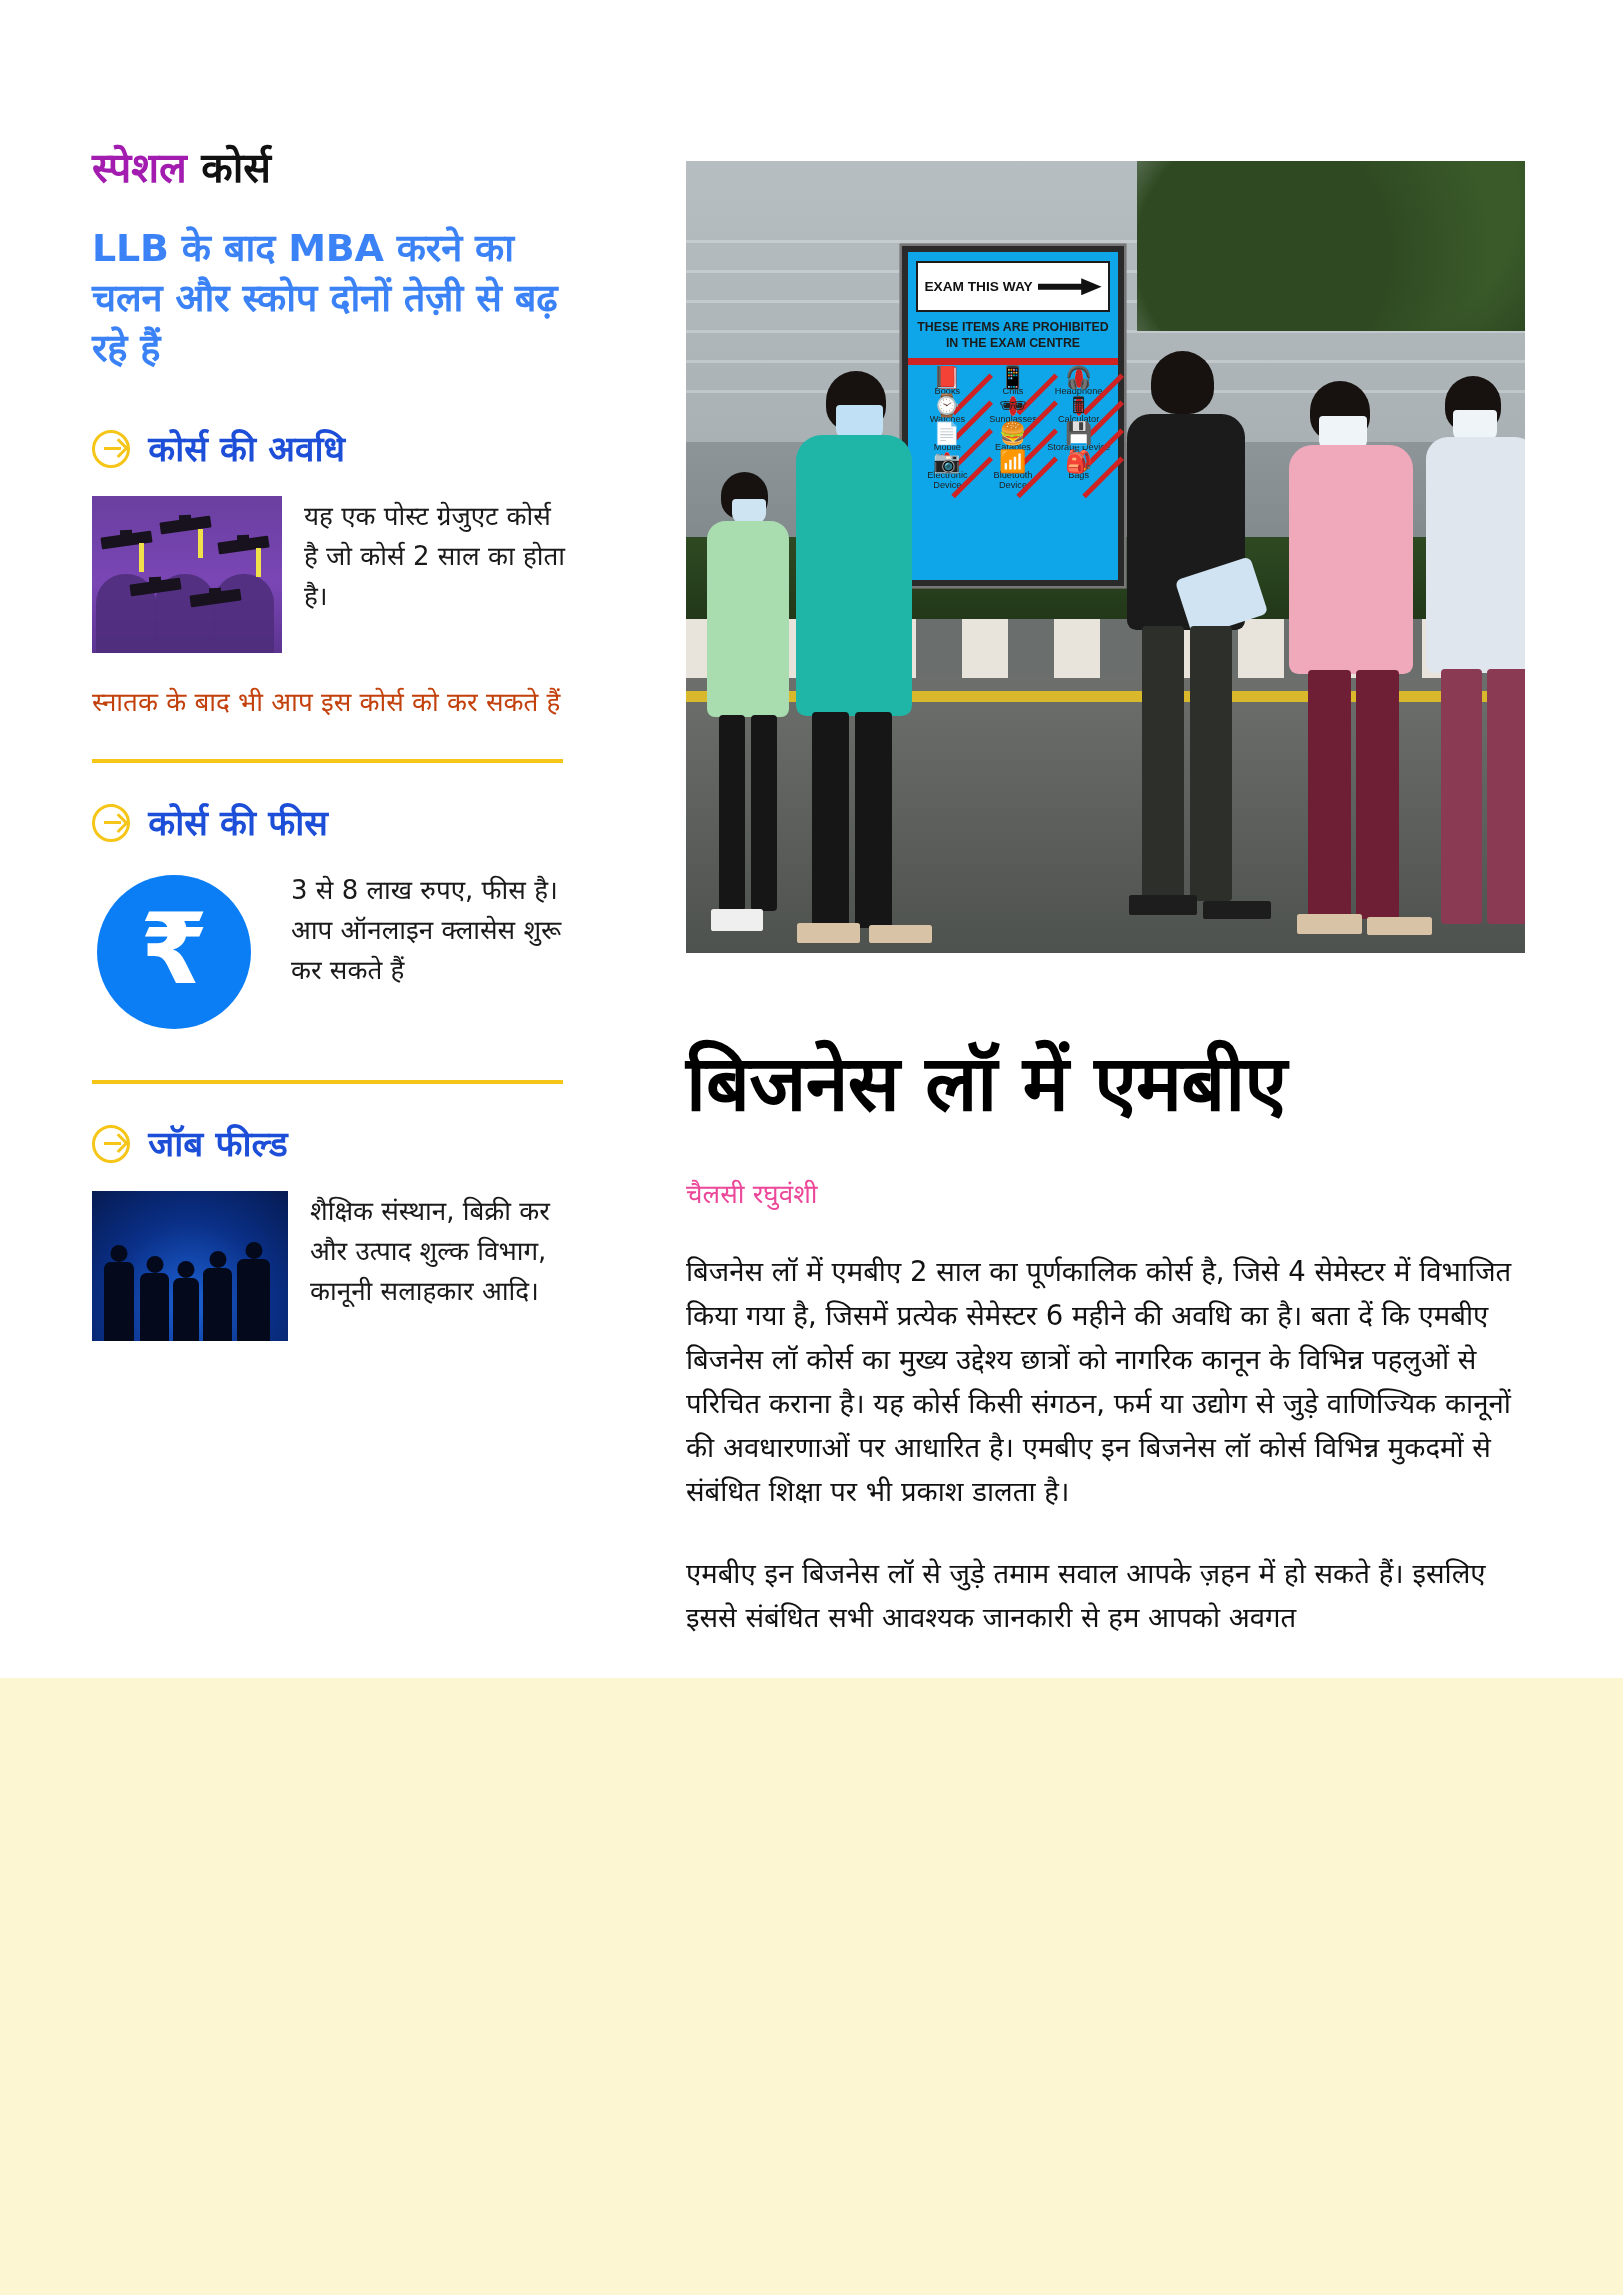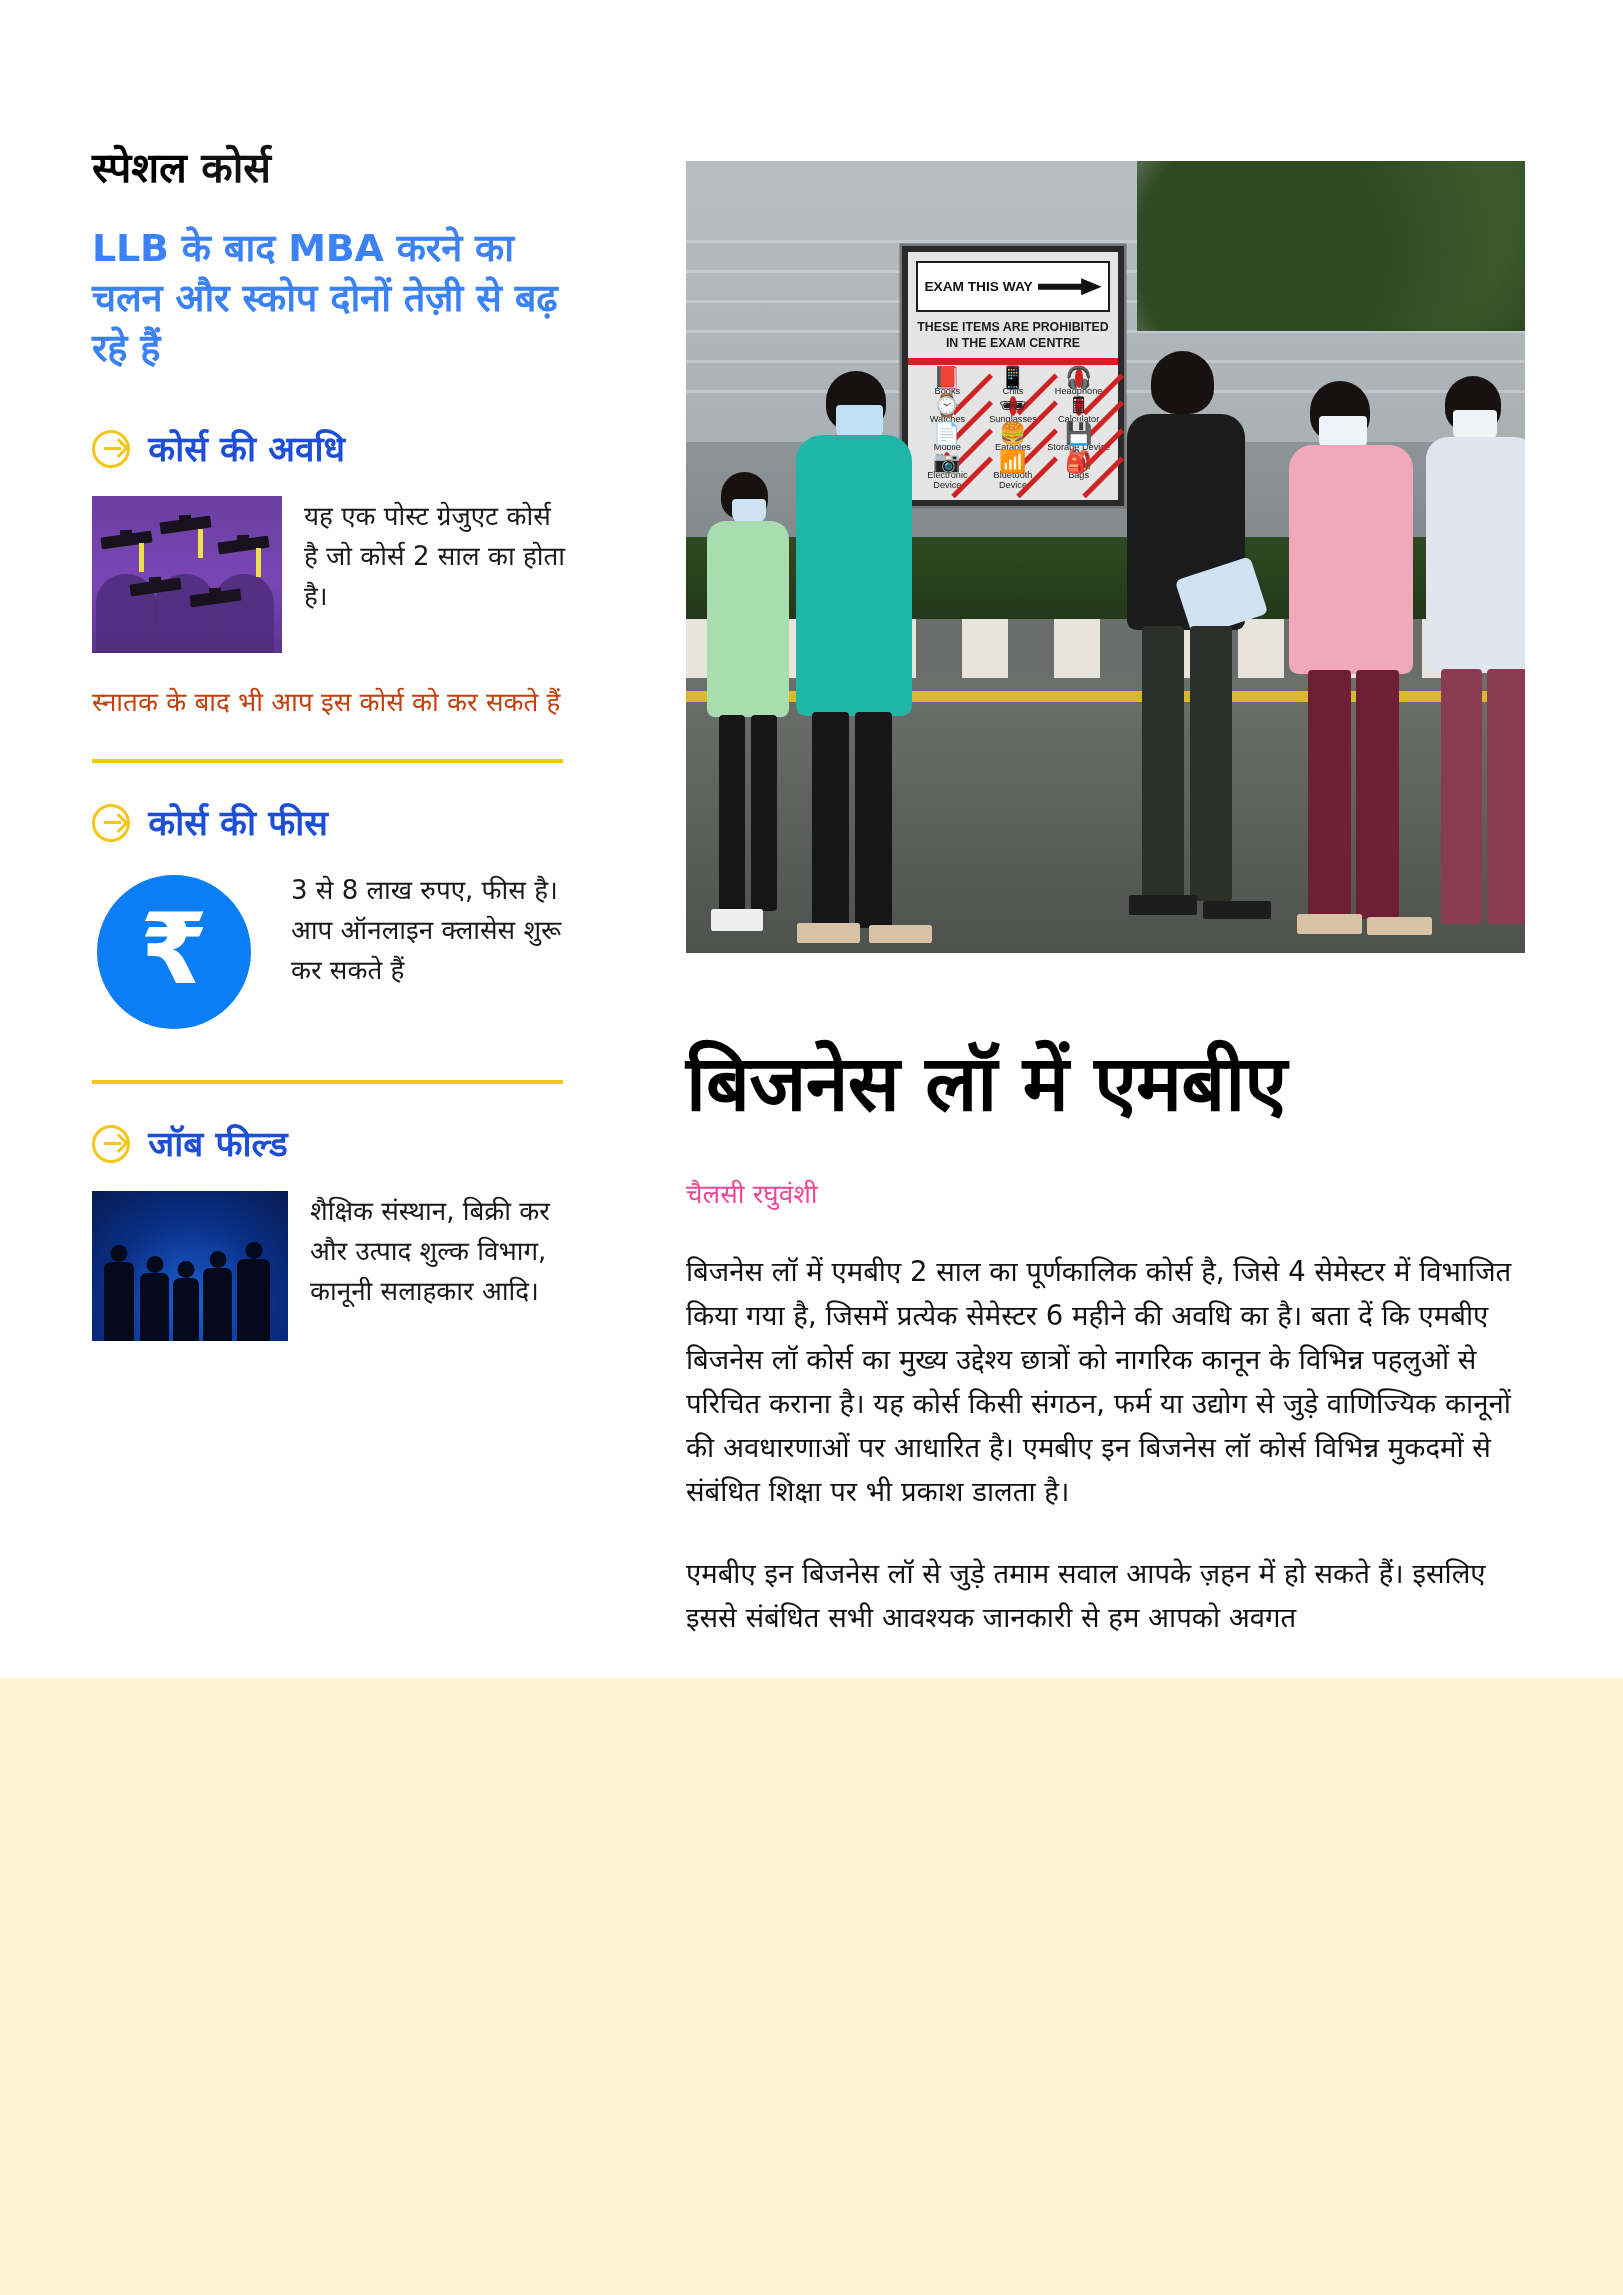--- a/index.html
+++ b/index.html
@@ -35,21 +35,21 @@
     left: 92px; top: 145px;
     width: 478px;
   }
   .kicker {
     font-size: 41px;
     font-weight: 700;
     line-height: 1.15;
     margin: 0 0 31px 0;
     color: #111;
   }
-  .kicker .hl { color: #000000; margin-top: 24px; }
+  .kicker .hl { color: #a21caf; margin-top: 24px; }
   .deck {
     font-size: 38px;
     font-weight: 700;
     line-height: 1.32;
     color: #3b82f6;
     margin: 0 0 56px 0;
     letter-spacing: -0.2px;
   }
 
   .sec-head {
@@ -258,22 +258,22 @@
   .road {
     position:absolute; left:0; top:517px; width:100%; height:275px;
     background: linear-gradient(#6c6f6b, #4e524f);
   }
   .yellow-line {
     position:absolute; left:0; top:530px; width:100%; height:10.5px;
     background:#d9b92b;
   }
   .signboard {
     position:absolute; left:216px; top:85px;
-    width: 222px; height: 260px;
-    background:#e5e5e5;
+    width: 222px; height: 340px;
+    background:#0ea5e9;
     border: 6.5px solid #2a2a2a;
     box-shadow: 0 0 0 2.6px #777;
   }
   .sign-top {
     margin: 9.2px 7.9px 0 7.9px;
     height: 51px;
     background:#fff;
     border: 2.6px solid #1b1b1b;
     display:flex; align-items:center; gap:5.2px;
     padding: 0 6.5px;

